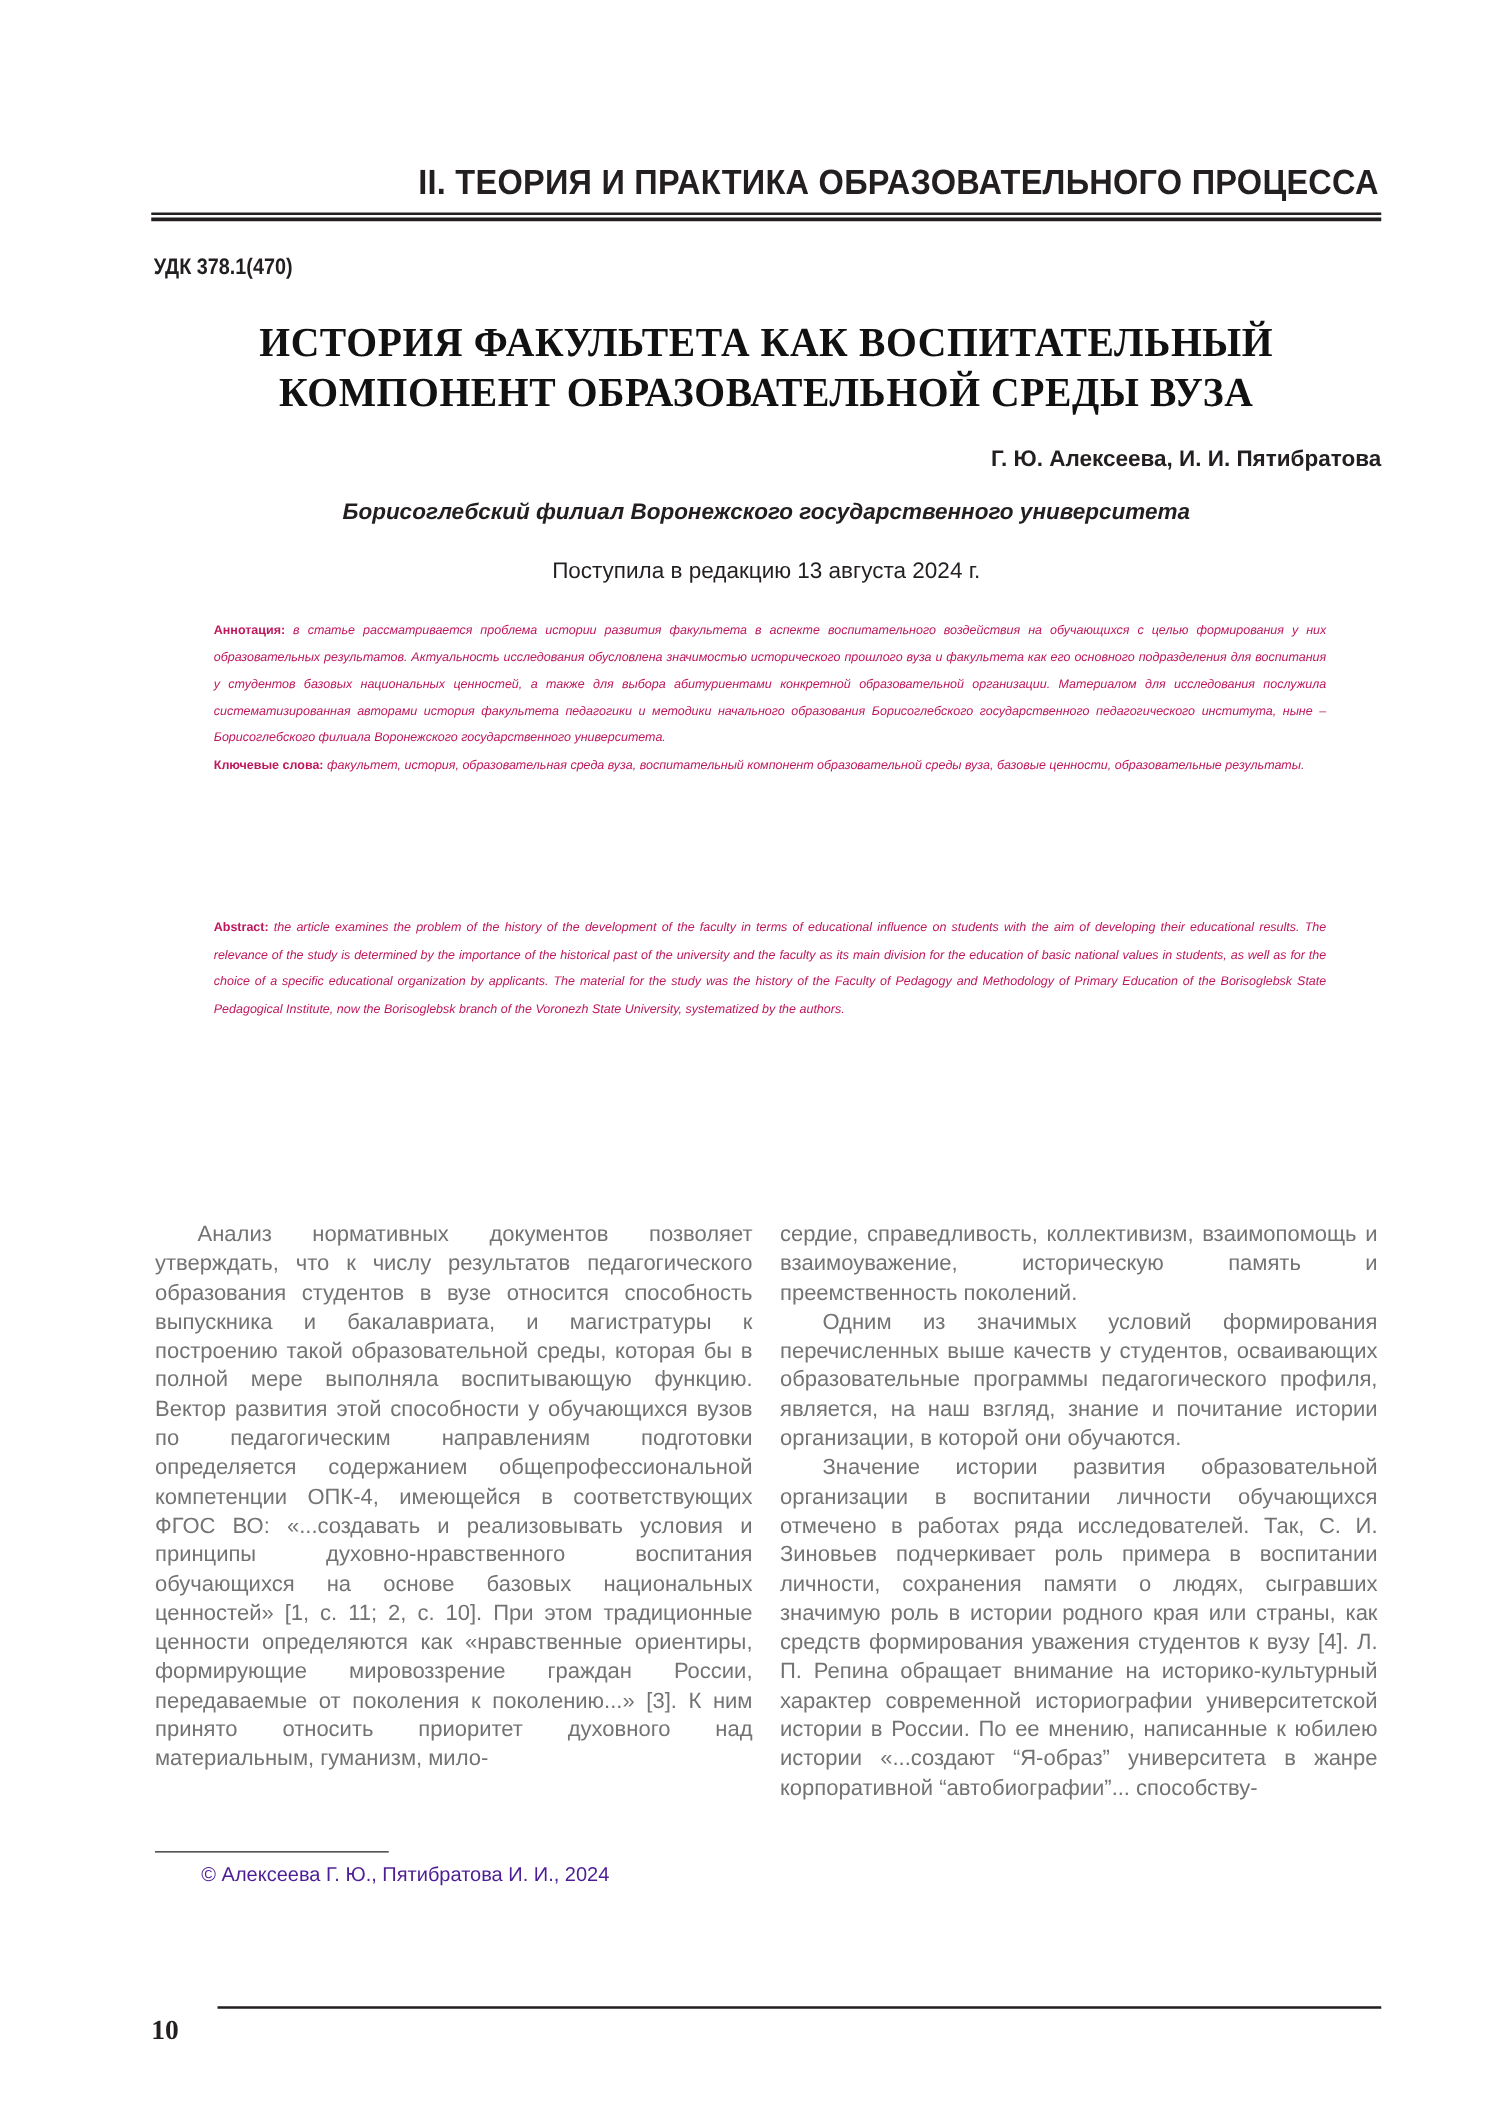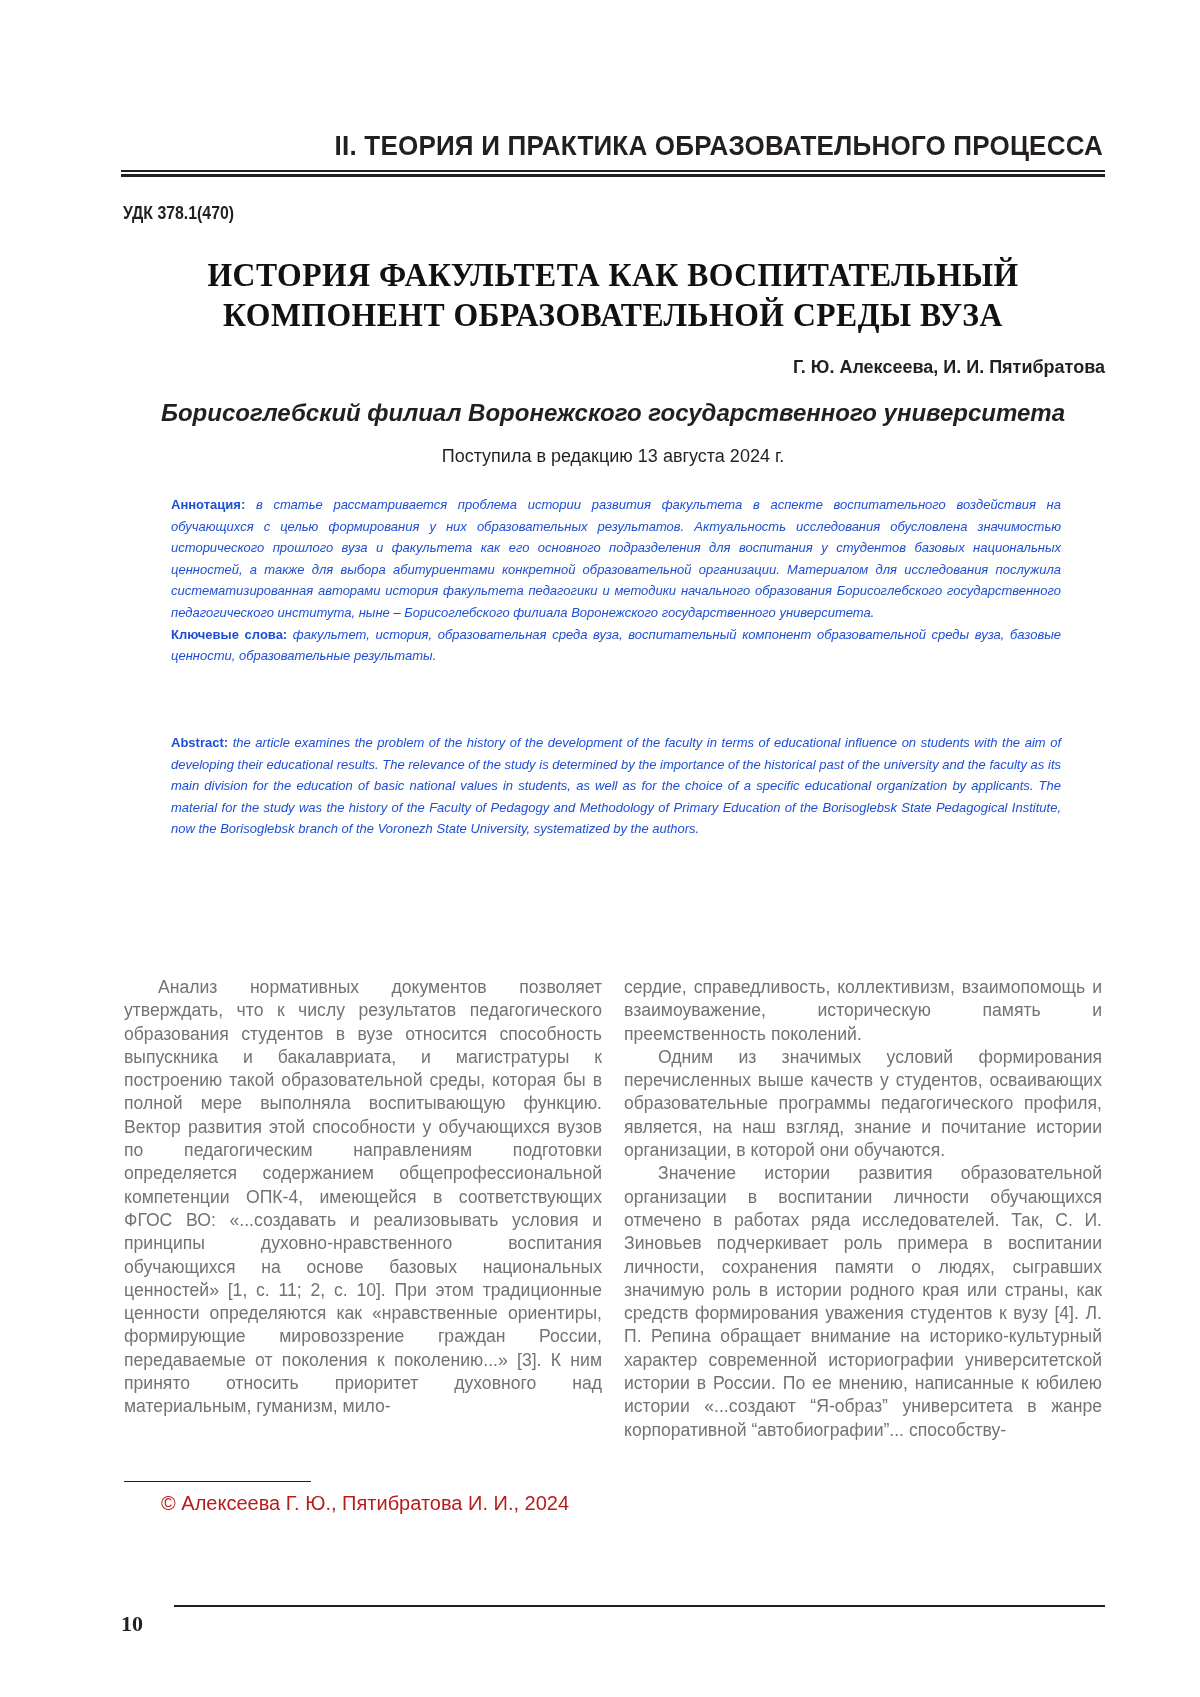--- a/index.html
+++ b/index.html
@@ -35,31 +35,31 @@
       transform: scaleX(0.96);
     }
     .title span { display: block; }
 
     .authors {
       position: absolute; left: 110px; top: 357px; width: 984px; text-align: right;
       font-family: "Liberation Sans", sans-serif; font-weight: bold; font-size: 18px;
     }
     .affiliation {
       position: absolute; left: 110px; top: 399px; width: 984px; text-align: center;
-      font-family: "Liberation Sans", sans-serif; font-weight: bold; font-style: italic; font-size: 24px;
+      font-family: "Liberation Sans", sans-serif; font-weight: bold; font-style: italic; font-size: 18px;
     }
     .received {
       position: absolute; left: 110px; top: 446px; width: 984px; text-align: center;
       font-family: "Liberation Sans", sans-serif; font-size: 18px;
     }
 
     .abstract-block {
       position: absolute; left: 160px; width: 890px;
-      font-family: "Liberation Sans", sans-serif; font-size: 13px; line-height: 21.6px;
-      text-align: justify; color: #1d4ed8;
+      font-family: "Liberation Sans", sans-serif; font-size: 10px; line-height: 21.6px;
+      text-align: justify; color: #be185d;
     }
     .abstract-block p { margin: 0; }
     .abstract-block .lbl { font-weight: bold; font-style: normal; }
     .abstract-block .txt { font-style: italic; }
     .ru-abstract { top: 494px; }
     .en-abstract { top: 732px; }
 
     .col {
       position: absolute; top: 976px; width: 478px;
       font-family: "Liberation Sans", sans-serif; font-size: 17.6px; line-height: 23.3px;
@@ -69,21 +69,21 @@
     .col p.cont { text-indent: 0; }
     .col-left { left: 113px; }
     .col-right { left: 613px; }
 
     .footnote-rule {
       position: absolute; left: 113px; top: 1481px; width: 187px; height: 0;
       border-top: 1px solid #231f20;
     }
     .footnote {
       position: absolute; left: 150px; top: 1492px;
-      font-family: "Liberation Sans", sans-serif; font-size: 20px; color: #b91c1c;
+      font-family: "Liberation Sans", sans-serif; font-size: 16px; color: #4c1d95;
     }
 
     .page-number {
       position: absolute; left: 110px; top: 1583px;
       font-family: "Liberation Serif", serif; font-weight: bold; font-size: 22px; margin-top: 28px;
     }
     .footer-rule {
       position: absolute; left: 163px; top: 1605px; width: 931px; height: 0;
       border-top: 2px solid #231f20;
     }

